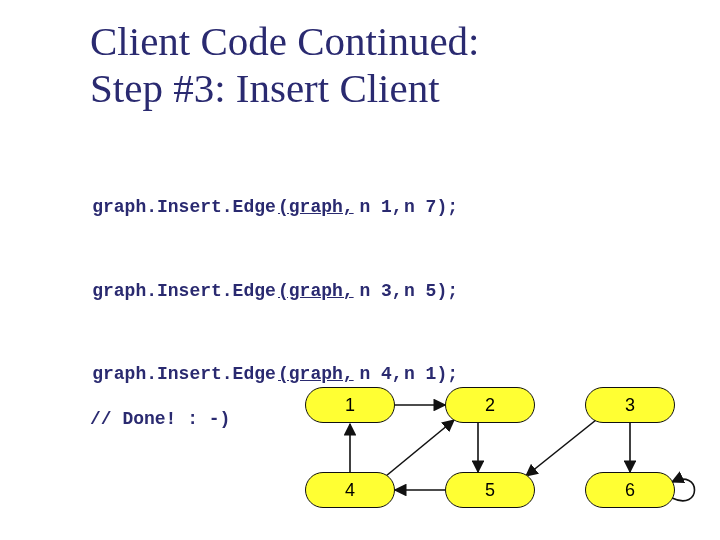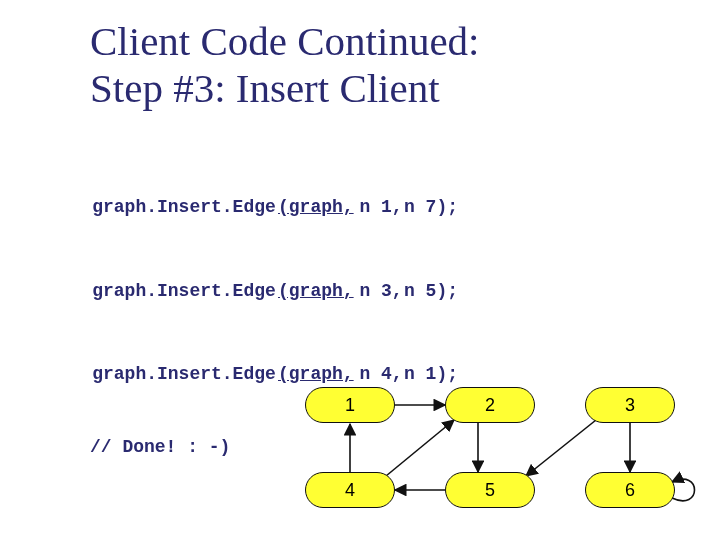--- a/index.html
+++ b/index.html
@@ -41,21 +41,21 @@
   .col-b { width: 80px; text-decoration: underline; }
   .col-c { width: 46px; text-align: center; }
   .col-d { }
   .done {
     font-family: "Courier New", Courier, monospace;
     font-weight: bold;
     font-size: 18px;
     color: #2a2a70;
     position: absolute;
     left: 90px;
-    top: 437px;
+    top: 409px;
   }
 
   
   .diagram {
     position: absolute;
     left: 0;
     top: 0;
     width: 720px;
     height: 540px;
     pointer-events: none;

